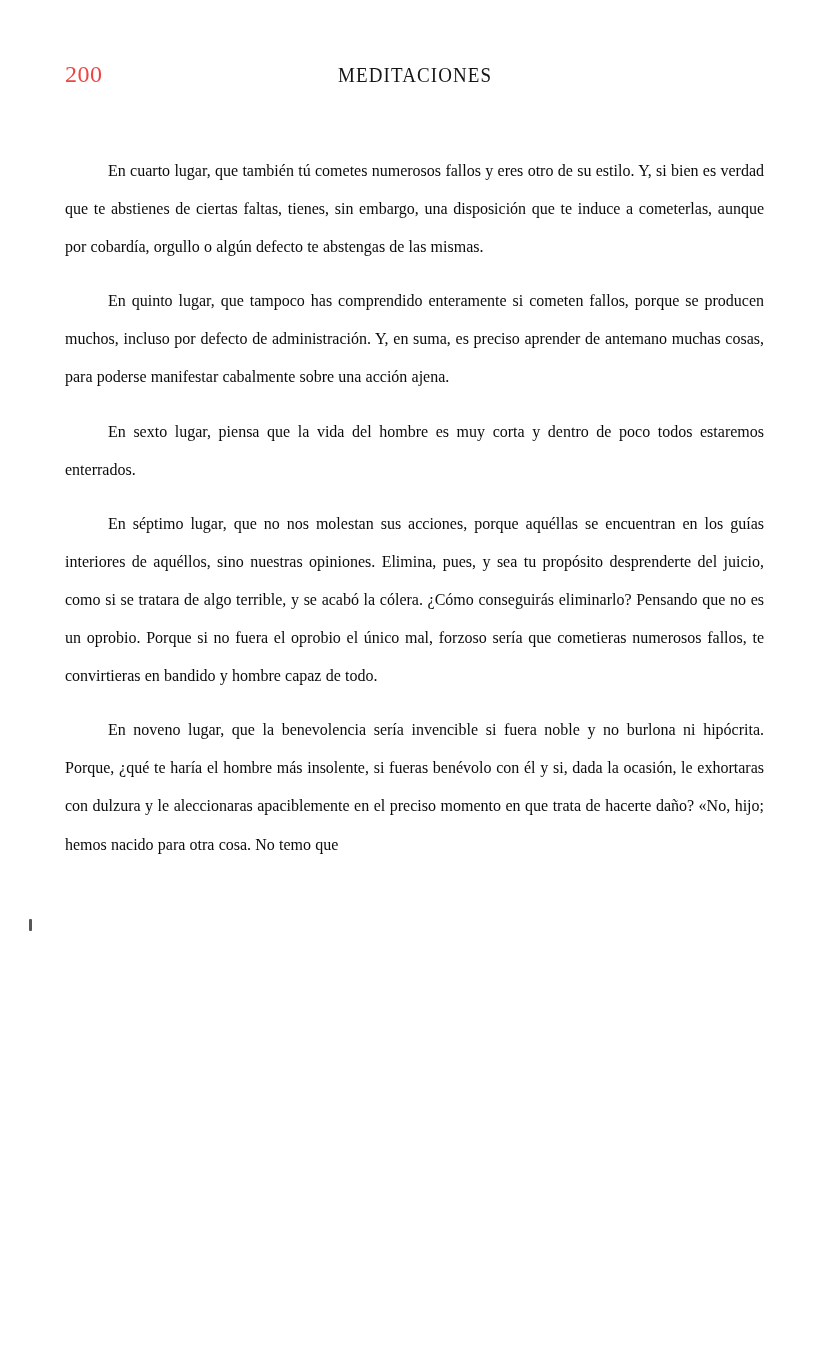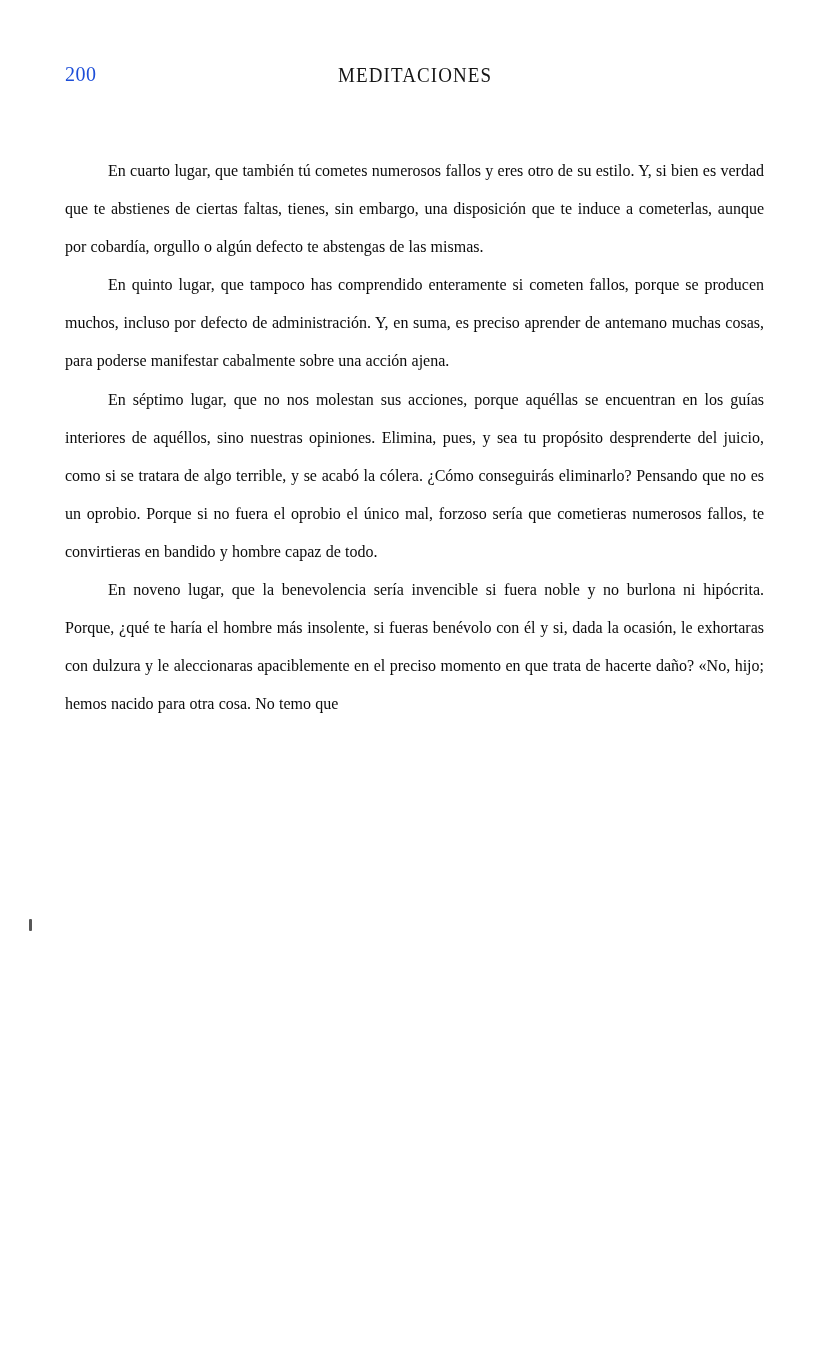--- a/index.html
+++ b/index.html
@@ -30,24 +30,24 @@
     position: absolute;
     left: 65px;
     top: 57px;
     width: 698px;
     height: 34px;
   }
   .folio {
     position: absolute;
     left: 0;
     top: 0;
-    font-size: 20px;
+    font-size: 24px;
     line-height: 34px;
     letter-spacing: 0.5px;
-    color: #1d4ed8;
+    color: #ef4444;
     white-space: nowrap;
   }
   .head-title {
     position: absolute;
     left: 273px;
     top: 7px;
     font-size: 19px;
     line-height: 22px;
     letter-spacing: 1.1px;
     font-variant: small-caps;
@@ -72,21 +72,21 @@
     text-align: justify;
     text-align-last: left;
     font-size: 16px;
     line-height: 38.1px;
     color: #0a0a0a;
     word-spacing: 0.2px;
     -webkit-hyphens: none;
     hyphens: none;
   }
   .para + .para {
-    margin-top: 0;
+    margin-top: 16px;
   }
 
   
   .para.tight { word-spacing: 0.4px; }
 
   
   .margin-mark {
     position: absolute;
     left: 29px;
     top: 919px;
@@ -103,19 +103,20 @@
 <div class="page">
 
   <div class="running-head">
     <span class="folio">200</span>
     <span class="head-title">MEDITACIONES</span>
   </div>
 
   <div class="textblock">
     <p class="para">En cuarto lugar, que también tú cometes numerosos fallos y eres otro de su estilo. Y, si bien es verdad que te abstienes de ciertas faltas, tienes, sin embargo, una disposición que te induce a cometerlas, aunque por cobardía, orgullo o algún defecto te abstengas de las mismas.</p>
     <p class="para">En quinto lugar, que tampoco has comprendido enteramente si cometen fallos, porque se producen muchos, incluso por defecto de administración. Y, en suma, es preciso aprender de antemano muchas cosas, para poderse manifestar cabalmente sobre una acción ajena.</p>
+    <p class="para tight">En sexto lugar, piensa que la vida del hombre es muy corta y dentro de poco todos estaremos enterrados.</p>
     <p class="para">En séptimo lugar, que no nos molestan sus acciones, porque aquéllas se encuentran en los guías interiores de aquéllos, sino nuestras opiniones. Elimina, pues, y sea tu propósito desprenderte del juicio, como si se tratara de algo terrible, y se acabó la cólera. ¿Cómo conseguirás eliminarlo? Pensando que no es un oprobio. Porque si no fuera el oprobio el único mal, forzoso sería que cometieras numerosos fallos, te convirtieras en bandido y hombre capaz de todo.</p>
     <p class="para">En noveno lugar, que la benevolencia sería invencible si fuera noble y no burlona ni hipócrita. Porque, ¿qué te haría el hombre más insolente, si fueras benévolo con él y si, dada la ocasión, le exhortaras con dulzura y le aleccionaras apaciblemente en el preciso momento en que trata de hacerte daño? «No, hijo; hemos nacido para otra cosa. No temo que</p>
   </div>
 
   <div class="margin-mark"></div>
 
 </div>
 
 </body></html>

